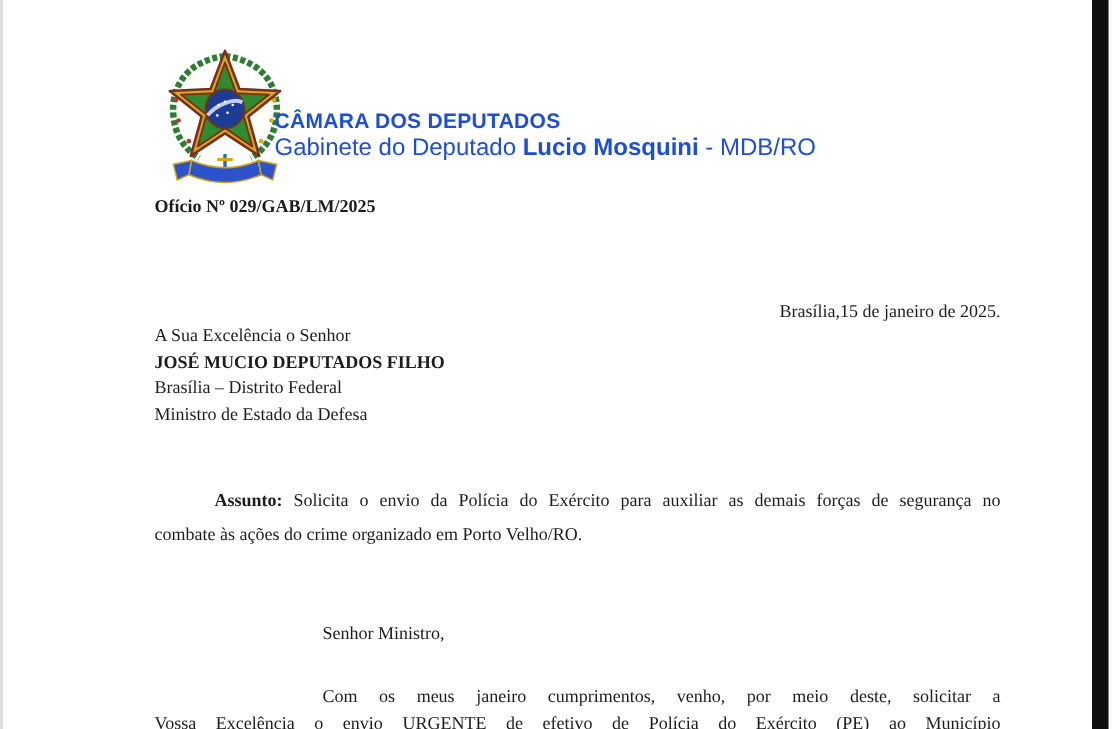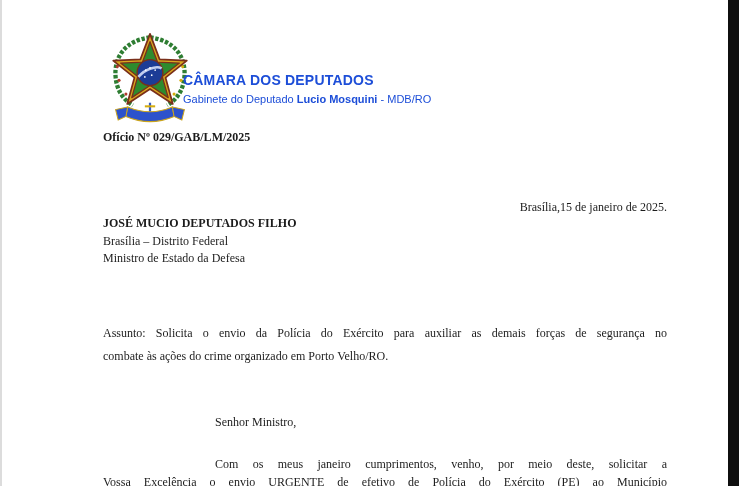--- a/index.html
+++ b/index.html
@@ -11,30 +11,30 @@
   }
   .left-edge{position:absolute;left:0;top:0;width:2px;height:486px;background:#dcdcdc;}
   .right-bar{position:absolute;left:728px;top:0;width:11px;height:486px;background:#0f0f0f;}
 
   .logo{position:absolute;left:107px;top:32px;width:86px;height:95px;}
   .logo svg{width:100%;height:100%;display:block;}
 
   .org{position:absolute;left:183px;top:71px;width:420px;
        font-family:"Liberation Sans","DejaVu Sans",sans-serif;color:#1d4ed8;line-height:18.5px;}
   .org-name{font-size:14px;font-weight:700;letter-spacing:.2px;}
-  .org-office{font-size:11px;}
+  .org-office{font-size:16px;}
   .org-office b{font-weight:700;}
 
   .content{position:absolute;left:103px;width:564px;font-size:12px;}
   .ref{top:130px;font-weight:700;}
   .date{top:154px;text-align:right;margin-top:46px;}
   .addr{top:215px;line-height:17.5px;}
   .addr .addr-name{font-weight:700;}
   .subject{top:322px;line-height:22.5px;}
-  .subject b{font-weight:400;}
+  .subject b{font-weight:700;margin-left:40px;}
   .greeting{top:415px;padding-left:112px;box-sizing:border-box;}
   .body-p{top:456px;line-height:17.8px;}
   .j-line{text-align:justify;text-align-last:justify;}
   .indent{text-indent:112px;}
 </style>
 </head>
 <body>
 
 <div class="left-edge"></div>
 <div class="right-bar"></div>
@@ -75,20 +75,21 @@
 <div class="org">
   <div class="org-name">CÂMARA DOS DEPUTADOS</div>
   <div class="org-office"><span>Gabinete do Deputado </span><b>Lucio Mosquini</b><span> - MDB/RO</span></div>
 </div>
 
 <div class="content ref" style="position:absolute;">Ofício Nº 029/GAB/LM/2025</div>
 
 <div class="content date" style="position:absolute;">Brasília,15 de janeiro de 2025.</div>
 
 <div class="content addr" style="position:absolute;">
+  <div>A Sua Excelência o Senhor</div>
   <div class="addr-name">JOSÉ MUCIO DEPUTADOS FILHO</div>
   <div>Brasília – Distrito Federal</div>
   <div>Ministro de Estado da Defesa</div>
 </div>
 
 <div class="content subject" style="position:absolute;">
   <div class="j-line"><b>Assunto:</b><span> Solicita o envio da Polícia do Exército para auxiliar as demais forças de segurança no</span></div>
   <div>combate às ações do crime organizado em Porto Velho/RO.</div>
 </div>
 

